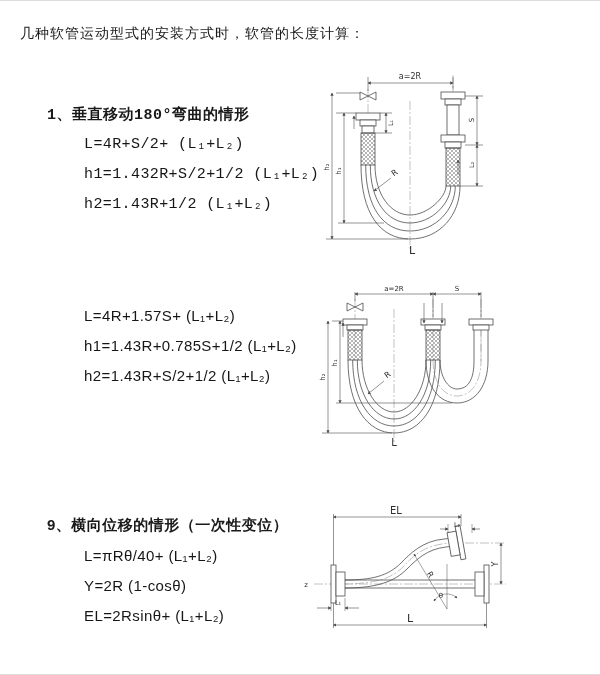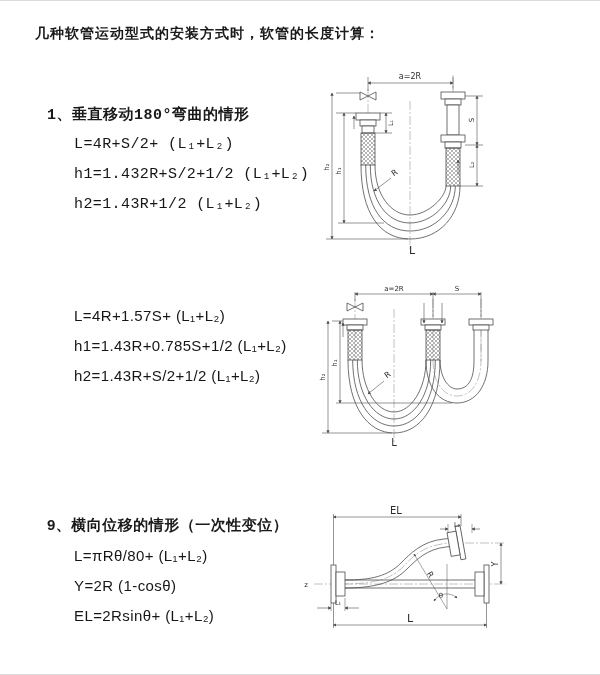--- a/index.html
+++ b/index.html
@@ -1,24 +1,24 @@
 <!DOCTYPE html>
 <html><head>
 <meta charset="utf-8">
 <style>
   html,body{margin:0;padding:0;background:#fff;}
   .page{
     position:relative;width:600px;height:675px;background:#fff;overflow:hidden;
     font-family:"Liberation Sans","DejaVu Sans",sans-serif;color:#1f1f1f;
     border-top:1px solid #dcdcdc;border-bottom:1px solid #dcdcdc;box-sizing:border-box;
   }
-  .title{position:absolute;left:35px;top:24px;font-size:14px;font-weight:bold;letter-spacing:1px;color:#1a1a1a;}
+  .title{position:absolute;left:20px;top:24px;font-size:14px;font-weight:normal;letter-spacing:1px;color:#1a1a1a;}
   .sec{position:absolute;left:47px;}
   .sec-heading{font-size:15px;font-weight:bold;letter-spacing:.5px;color:#1a1a1a;margin-bottom:6px;}
-  .formula{font-size:15px;letter-spacing:.4px;color:#161616;margin-left:27px;line-height:30px;white-space:nowrap;}
+  .formula{font-size:15px;letter-spacing:.4px;color:#161616;margin-left:37px;line-height:30px;white-space:nowrap;}
   .sec1{top:104px;font-family:Liberation Mono, monospace;} .sec2{top:300px;} .sec3{top:515px;}
   svg.diagram{position:absolute;overflow:visible;}
   .d1{left:312px;top:62px;} .d2{left:312px;top:280px;} .d3{left:300px;top:503px;}
   .cl{stroke:#8f8f8f;stroke-width:.55;fill:none;stroke-dasharray:9 2 2 2;}
   .ln{stroke:#4d4d4d;stroke-width:.8;fill:none;}
   .thin{stroke:#4d4d4d;stroke-width:.5;fill:none;}
   .dim{stroke:#4d4d4d;stroke-width:.6;fill:none;}
   .fit{fill:#ffffff;stroke:#4d4d4d;stroke-width:.8;}
   .hose{fill:url(#braid);stroke:#4d4d4d;stroke-width:.8;}
   .lbl{font-family:"DejaVu Sans",sans-serif;fill:#2e2e2e;}
@@ -49,21 +49,21 @@
   </div>
 
   <div class="sec sec2">
     <div class="formula">L=4R+1.57S+ (L₁+L₂)</div>
     <div class="formula">h1=1.43R+0.785S+1/2 (L₁+L₂)</div>
     <div class="formula">h2=1.43R+S/2+1/2 (L₁+L₂)</div>
   </div>
 
   <div class="sec sec3">
     <div class="sec-heading">9、横向位移的情形（一次性变位）</div>
-    <div class="formula">L=πRθ/80+ (L₁+L₂)</div>
+    <div class="formula">L=πRθ/40+ (L₁+L₂)</div>
     <div class="formula">Y=2R (1-cosθ)</div>
     <div class="formula">EL=2Rsinθ+ (L₁+L₂)</div>
   </div>
 
   <svg class="diagram d1" width="288" height="200" viewBox="0 0 288 200">
 
     <path class="cl" d="M98 38 V186"></path>
     <path class="cl" d="M56 26 V68"></path>
     <path class="cl" d="M141 12 V84"></path>
 

